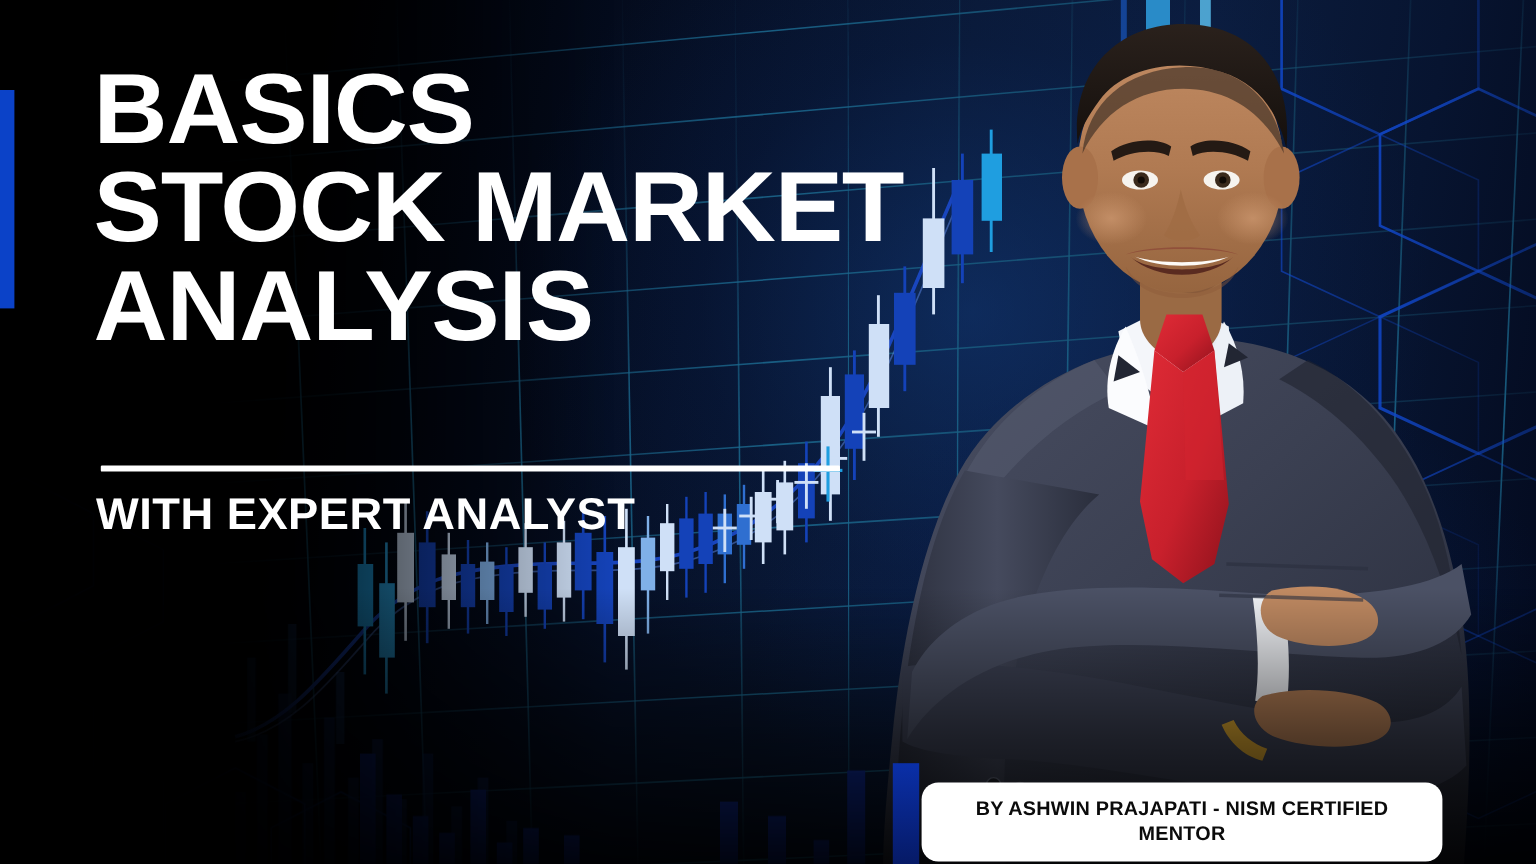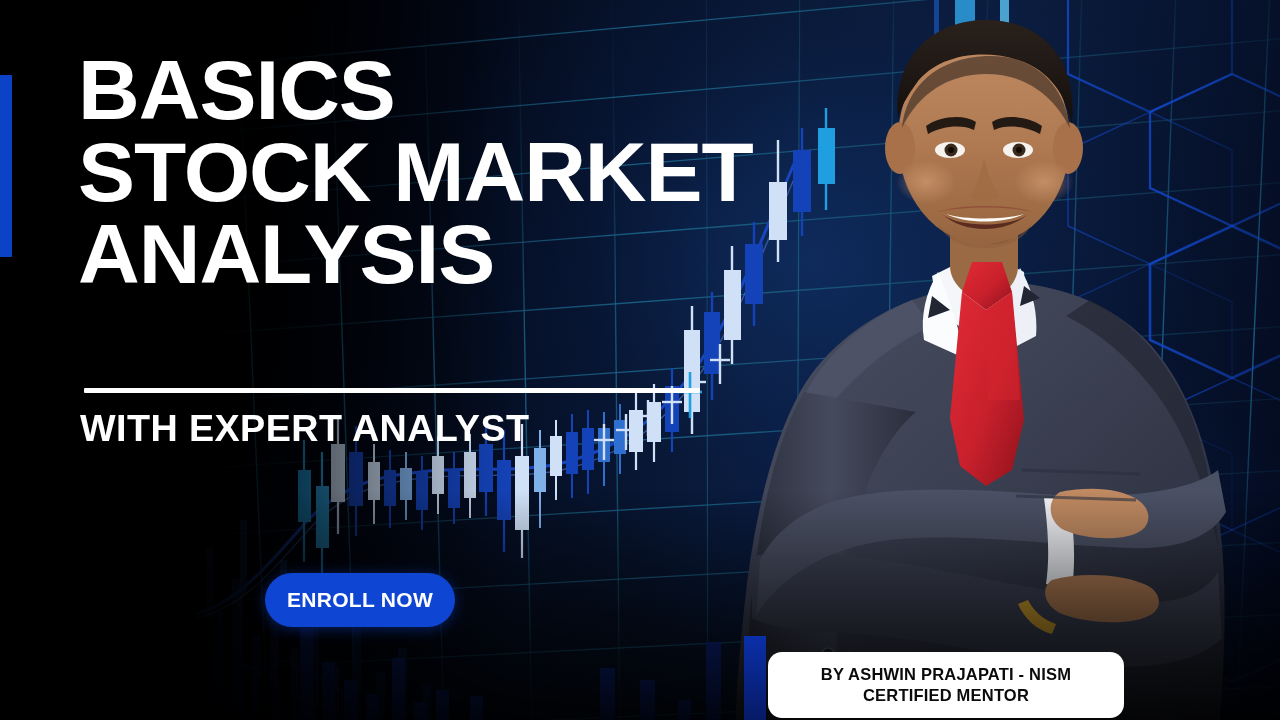--- a/index.html
+++ b/index.html
@@ -85,21 +85,21 @@
     font-family:"Liberation Sans",sans-serif;
     box-shadow:0 2px 14px rgba(14,69,210,.45);
   }
 
   
   .person{position:absolute;left:620px;top:0;width:660px;height:720px;}
   .person svg{position:absolute;inset:0;}
 
   
   .credit{
-    position:absolute;left:768px;top:652px;width:356px;height:66px;
+    position:absolute;left:768px;top:652px;width:434px;height:66px;
     background:#ffffff;border-radius:14px;
     display:flex;align-items:center;justify-content:center;
     text-align:center;padding:0 16px;box-sizing:border-box;
   }
   .credit span{
     color:#0b0b0b;font-weight:700;font-size:16.5px;line-height:1.25;
     letter-spacing:.2px;text-transform:uppercase;
     font-family:"Liberation Sans",sans-serif;
   }
   .credit-bluebar{
@@ -522,20 +522,19 @@
   <div class="headline">
     <span class="l">BASICS</span>
     <span class="l">STOCK MARKET</span>
     <span class="l">ANALYSIS</span>
   </div>
 
   <div class="rule"></div>
 
   <div class="subhead">WITH EXPERT ANALYST</div>
 
-  <div class="cta">ENROLL NOW</div>
 
   <div class="credit-bluebar"></div>
   <div class="credit">
     <span>By ASHWIN PRAJAPATI - NISM CERTIFIED MENTOR</span>
   </div>
 
 </div>
 
 </body></html>

